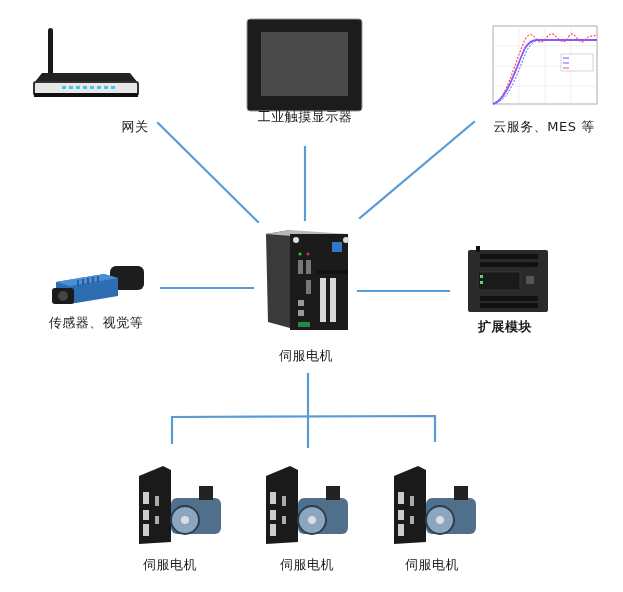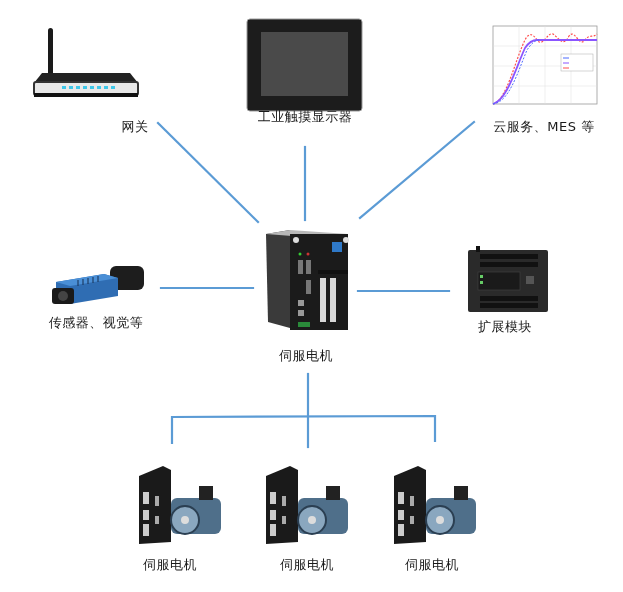--- a/index.html
+++ b/index.html
@@ -127,21 +127,21 @@
         <rect x="14" y="18" width="58" height="5"></rect>
       <rect x="14" y="52" width="58" height="5"></rect>
         <rect x="14" y="59" width="58" height="5"></rect>
     </g>
     <rect x="12" y="28" width="42" height="18" fill="#1a1a1a" stroke="#444" stroke-width="0.6"></rect>
     <rect x="14" y="31" width="3" height="3" fill="#6c6"></rect>
       <rect x="14" y="37" width="3" height="3" fill="#6c6"></rect>
     <rect x="60" y="32" width="8" height="8" fill="#555"></rect>
   </svg>
 </div>
-<div class="label" style="left:505px;top:318px;">扩展模块</div>
+<div class="label" style="left:505px;top:318px;font-weight:bold;">扩展模块</div>
 
 <div class="node" style="left:135px;top:462px;width:92px;height:86px;">
   <svg width="92" height="86">
     <path d="M4 14 L28 4 L36 8 L36 80 L4 82 Z" fill="#1a1a1a"></path>
     <rect x="8" y="30" width="6" height="12" fill="#ccc"></rect>
       <rect x="8" y="48" width="6" height="10" fill="#ccc"></rect>
       <rect x="8" y="62" width="6" height="12" fill="#ccc"></rect>
     <rect x="20" y="34" width="4" height="10" fill="#aaa"></rect>
       <rect x="20" y="54" width="4" height="8" fill="#aaa"></rect>
     <rect x="36" y="36" width="50" height="36" rx="6" fill="#4f6f8a"></rect>

